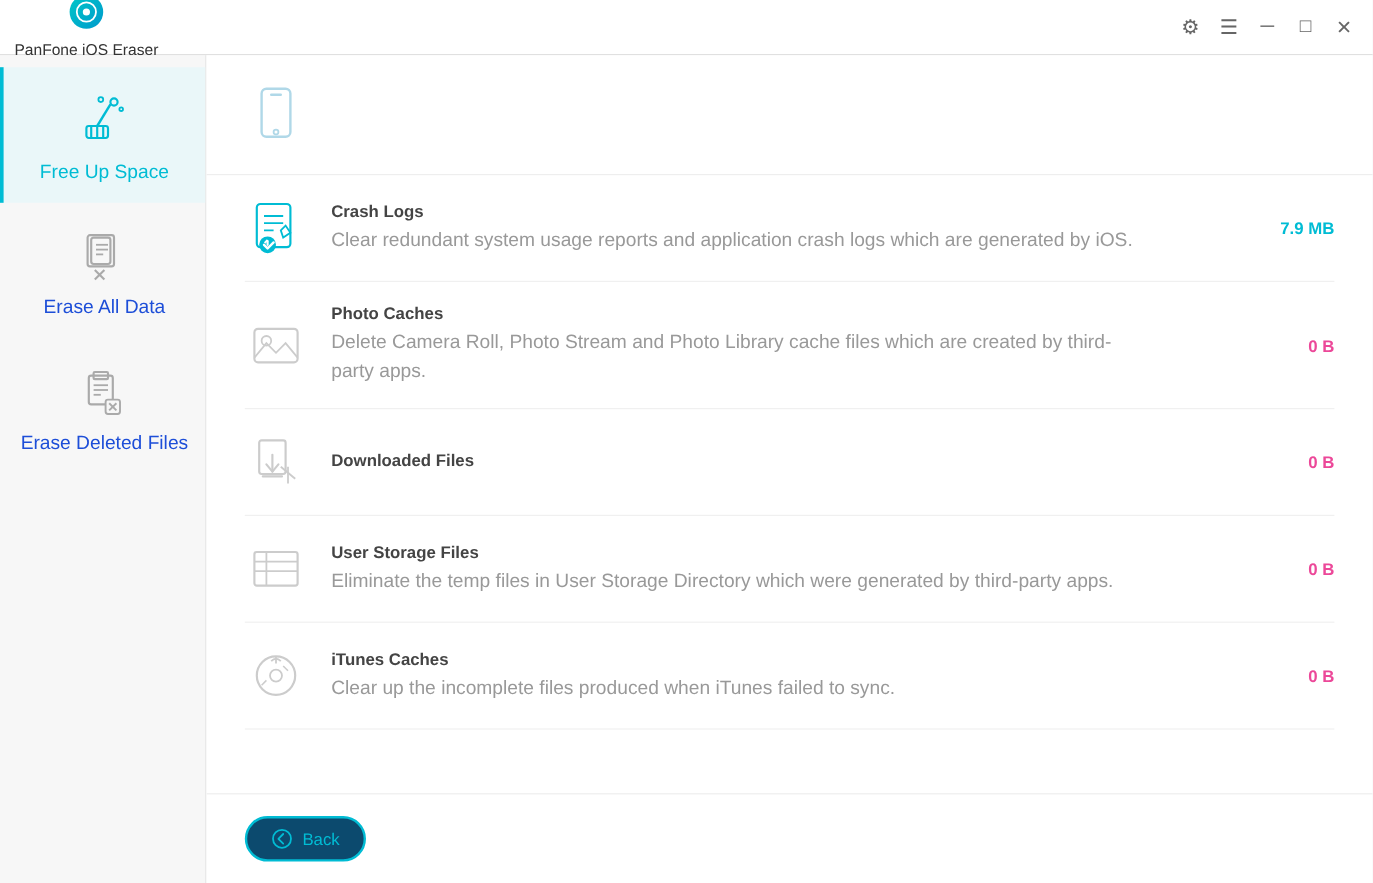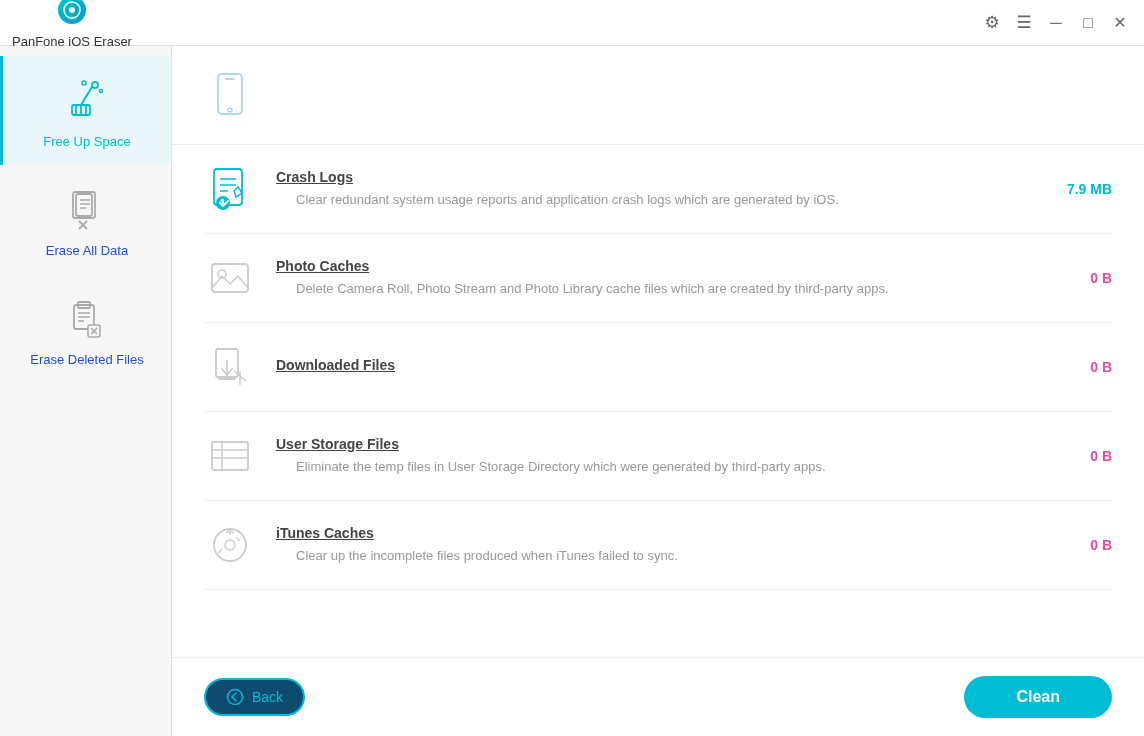--- a/index.html
+++ b/index.html
@@ -26,21 +26,21 @@
       display: flex; flex-direction: column; align-items: center;
       padding-top: 10px; flex-shrink: 0;
     }
     .sidebar-item {
       width: 100%; display: flex; flex-direction: column; align-items: center;
       padding: 18px 10px 14px; cursor: pointer; position: relative;
       border-left: 3px solid transparent; color: #999;
     }
     .sidebar-item.active { background: #eaf7f9; border-left-color: #00bcd4; color: #00bcd4; }
     .sidebar-item .icon-wrap { width: 52px; height: 52px; display: flex; align-items: center; justify-content: center; margin-bottom: 8px; }
-    .sidebar-item .label { font-size: 13px; text-align: center; line-height: 1.3; }
+    .sidebar-item .label { font-size: 16px; text-align: center; line-height: 1.3; }
     .sidebar-item.active .label { color: #00bcd4; }
     .sidebar-item .label-inactive { color: #1d4ed8; }
 
     
     svg { overflow: visible; }
 
     
     .content { flex: 1; background: #fff; display: flex; flex-direction: column; overflow: hidden; }
 
     
@@ -54,22 +54,22 @@
     .release-size { color: #f0a000; font-weight: 600; font-size: 18px; margin-right: 4px; }
 
     
     .items-list { flex: 1; overflow-y: auto; padding: 0 32px; }
     .list-item {
       display: flex; align-items: center; padding: 18px 0;
       border-bottom: 1px solid #f0f0f0; gap: 20px;
     }
     .item-icon { width: 52px; height: 52px; flex-shrink: 0; display: flex; align-items: center; justify-content: center; }
     .item-info { flex: 1; }
-    .item-title { font-size: 14px; font-weight: 600; color: #444; margin-bottom: 5px; text-decoration: underline; }
-    .item-desc { font-size: 13px; color: #999; line-height: 1.5; max-width: 680px; margin-left: 20px; }
+    .item-title { font-size: 14px; font-weight: 600; color: #444; margin-bottom: 5px; }
+    .item-desc { font-size: 16px; color: #999; line-height: 1.5; max-width: 680px; }
     .item-size { font-size: 14px; font-weight: 600; color: #00bcd4; min-width: 60px; text-align: right; }
     .item-size.zero { color: #ec4899; }
 
     
     .content-footer {
       padding: 18px 32px; border-top: 1px solid #eee;
       display: flex; justify-content: space-between; align-items: center;
     }
     .back-btn {
       display: flex; align-items: center; gap: 8px;
@@ -265,17 +265,16 @@
     </div>
 
     <div class="content-footer">
       <button class="back-btn">
         <svg width="18" height="18" viewBox="0 0 18 18" fill="none">
           <circle cx="9" cy="9" r="7.5" stroke="#00bcd4" stroke-width="1.5"></circle>
           <polyline points="10,5 6,9 10,13" stroke="#00bcd4" stroke-width="1.5" fill="none" stroke-linecap="round" stroke-linejoin="round"></polyline>
         </svg>
         <span>Back</span>
       </button>
-      <button class="clean-btn">Clean</button>
     </div>
 
   </div>
 </div>
 
 </body></html>

